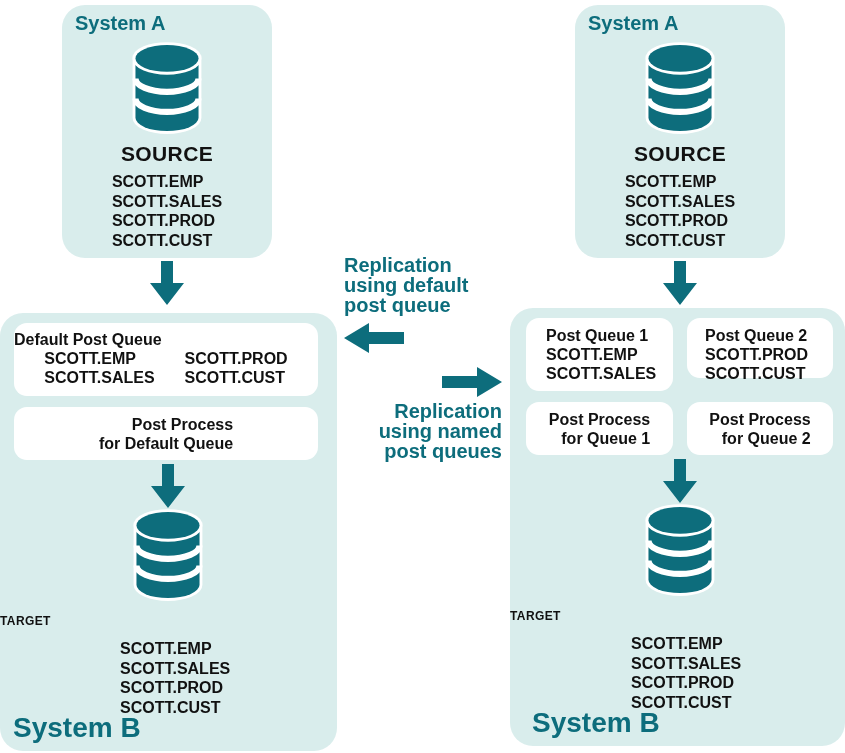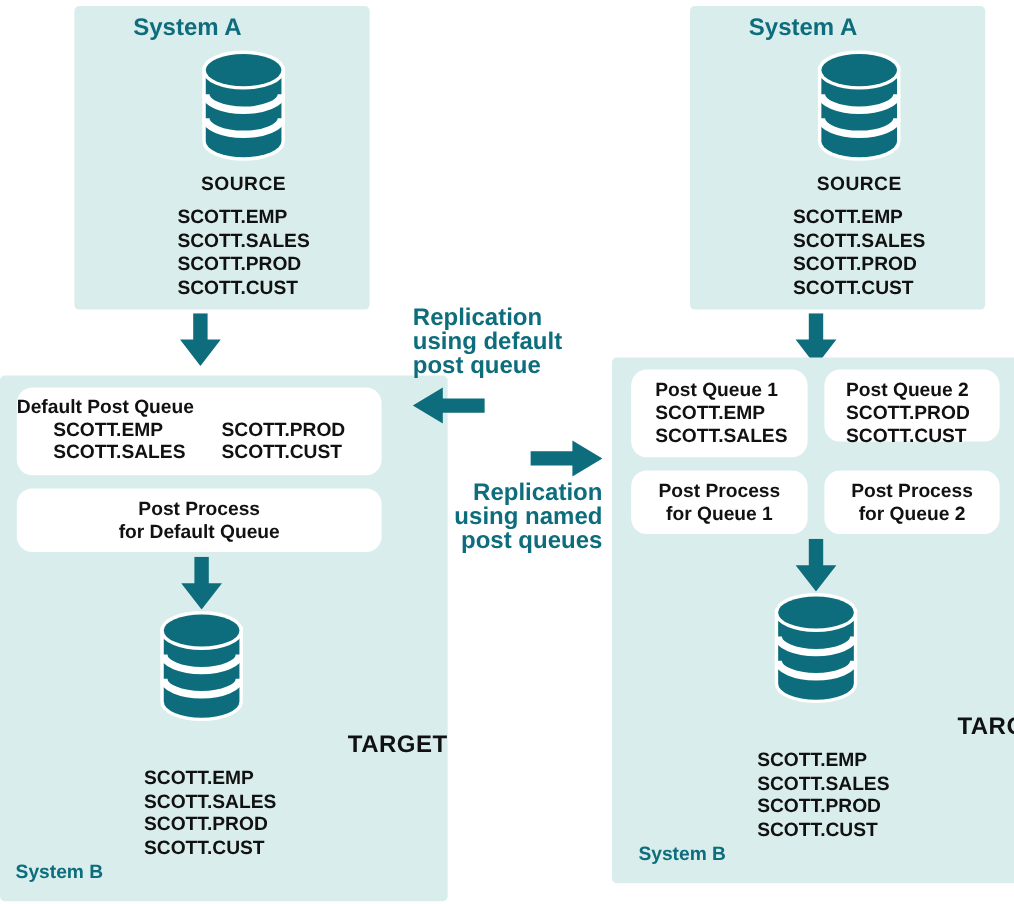--- a/index.html
+++ b/index.html
@@ -8,37 +8,37 @@
     --ink:#111111;
     --white:#FFFFFF;
   }
   html,body{margin:0;padding:0;background:#fff;}
   .stage{
     position:relative;width:845px;height:753px;overflow:hidden;
     font-family:"Liberation Sans",sans-serif;font-weight:700;
     -webkit-font-smoothing:antialiased;
   }
   .abs{position:absolute;}
-  .panel{position:absolute;background:var(--panel);border-radius:4px;padding-left:36px;}
+  .panel{position:absolute;background:var(--panel);border-radius:23px;}
   .panel-a{display:flex;flex-direction:column;align-items:center;}
   .ptitle{font-size:20px;line-height:23px;color:var(--teal);}
   .panel-a .ptitle{align-self:flex-start;margin:7px 0 0 13px;}
   .dbicon{margin-top:6px;}
-  .dblabel{margin-top:7px;font-size:16px;line-height:19px;color:var(--ink);letter-spacing:.4px;text-align:right;}
+  .dblabel{margin-top:7px;font-size:21px;line-height:19px;color:var(--ink);letter-spacing:.4px;text-align:right;}
   .tables{margin-top:9px;font-size:16px;line-height:19.5px;color:var(--ink);text-align:left;}
   .wbox{position:absolute;background:var(--white);border-radius:13px;color:var(--ink);font-size:16px;line-height:19px;}
   .qtitle{text-align:left;margin-top:7px;}
   .qcols{display:flex;justify-content:center;gap:30px;}
-  .centerbox{display:flex;align-items:center;justify-content:center;text-align:center;white-space:pre-line;}
+  .centerbox{display:flex;align-items:center;justify-content:center;text-align:right;white-space:pre-line;}
   .qblock{padding:8px 0 0 20px;text-align:left;}
   .mid{position:absolute;color:var(--teal);font-size:20px;line-height:20px;white-space:pre-line;}
   .mid.right{text-align:right;}
-  .sysb{position:absolute;font-size:16px;line-height:24px;color:var(--teal);}
+  .sysb{position:absolute;font-size:28px;line-height:24px;color:var(--teal);}
   .tables-b{position:absolute;font-size:16px;line-height:19.5px;color:var(--ink);text-align:left;}
-  .tlabel{position:absolute;left:0;right:0;text-align:right;font-size:20px;line-height:19px;color:var(--ink);letter-spacing:.4px;}
+  .tlabel{position:absolute;left:0;right:0;text-align:left;font-size:12px;line-height:19px;color:var(--ink);letter-spacing:.4px;}
   .teal-fill{fill:var(--teal);}
 </style>
 </head>
 <body>
 
 <div class="stage">
 
   <div class="panel panel-a" style="left:62px;top:5px;width:210px;height:253px;">
     <div class="ptitle">System A</div>
     <svg class="dbicon" width="86" height="96" viewBox="0 0 90 100">
@@ -122,21 +122,21 @@
       <div>SCOTT.SALES</div>
       <div>SCOTT.PROD</div>
       <div>SCOTT.CUST</div>
     </div>
   </div>
 
   <svg class="abs" style="left:663px;top:261px;" width="34" height="44" viewBox="0 0 34 44">
     <polygon class="teal-fill" points="11,0 23,0 23,22 34,22 17,44 0,22 11,22"></polygon>
   </svg>
 
-  <div class="panel" style="left:510px;top:298px;width:335px;height:438px;">
+  <div class="panel" style="left:510px;top:308px;width:335px;height:438px;">
     <div class="wbox qblock" style="left:16px;top:10px;width:147px;height:73px;box-sizing:border-box;">
       <div>Post Queue 1</div>
       <div>SCOTT.EMP</div>
       <div>SCOTT.SALES</div>
     </div>
     <div class="wbox qblock" style="left:177px;top:10px;width:146px;height:60px;box-sizing:border-box;padding-left:18px;">
       <div>Post Queue 2</div>
       <div>SCOTT.PROD</div>
       <div>SCOTT.CUST</div>
     </div>

